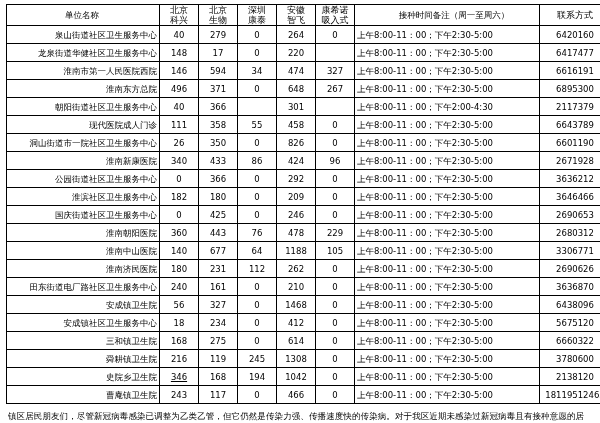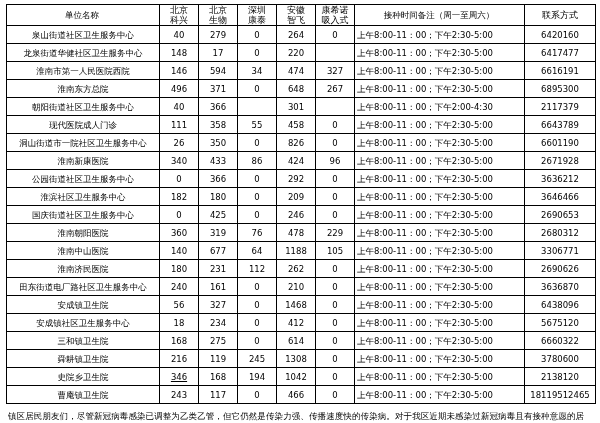--- a/index.html
+++ b/index.html
@@ -37,40 +37,40 @@
     white-space: nowrap;
   }
   thead th {
     font-weight: normal;
     font-size: 9px;
     height: 22px;
     text-align: center;
   }
   .c-name {
     width: 150px;
-    text-align: center;
+    text-align: right;
     padding-left: 4px;
     font-size: 8.5px;
   }
   .c-num {
     width: 34px;
     text-align: center;
   }
   .c-remark {
     width: 166px;
     text-align: left;
     padding-left: 4px;
     font-size: 8.5px;
   }
   .c-tel {
     width: 66px;
     text-align: center;
   }
   thead th.c-name { text-align: center; padding-left: 0; }
-  thead th.c-remark { text-align: center; padding-left: 1px; }
+  thead th.c-remark { text-align: center; padding-left: 16px; }
   .underline { text-decoration: underline; text-align: center; }
   .footer {
     margin-top: 6px;
     font-size: 8.5px;
     line-height: 13px;
     text-align: justify;
     padding: 0 2px;
     letter-spacing: 0px;
   }
 </style>
@@ -219,21 +219,21 @@
           <td class="c-num">425</td>
           <td class="c-num">0</td>
           <td class="c-num">246</td>
           <td class="c-num">0</td>
           <td class="c-remark">上午8:00-11：00；下午2:30-5:00</td>
           <td class="c-tel">2690653</td>
         </tr>
         <tr>
           <td class="c-name">淮南朝阳医院</td>
           <td class="c-num">360</td>
-          <td class="c-num">319</td>
+          <td class="c-num">443</td>
           <td class="c-num">76</td>
           <td class="c-num">478</td>
           <td class="c-num">229</td>
           <td class="c-remark">上午8:00-11：00；下午2:30-5:00</td>
           <td class="c-tel">2680312</td>
         </tr>
         <tr>
           <td class="c-name">淮南中山医院</td>
           <td class="c-num">140</td>
           <td class="c-num">677</td>

